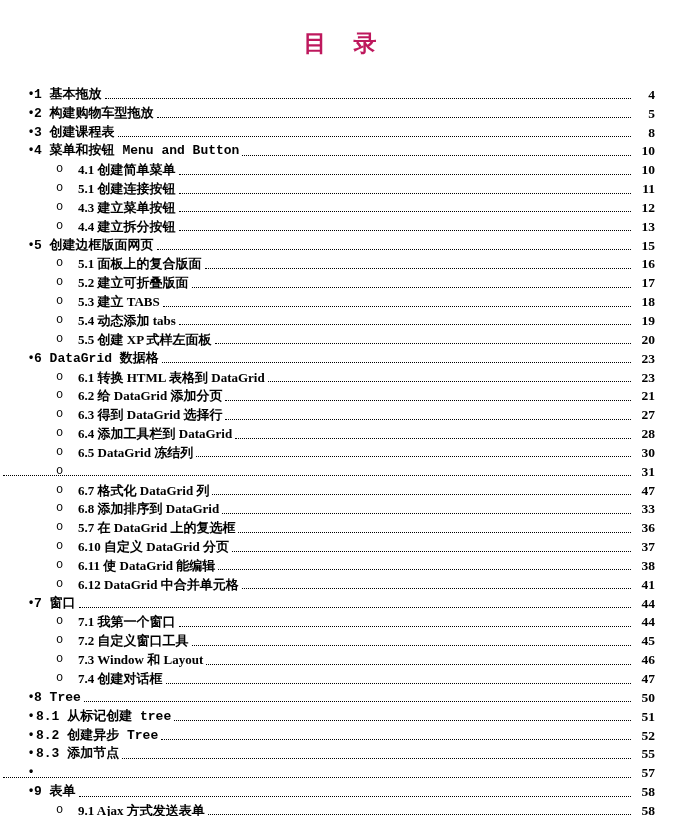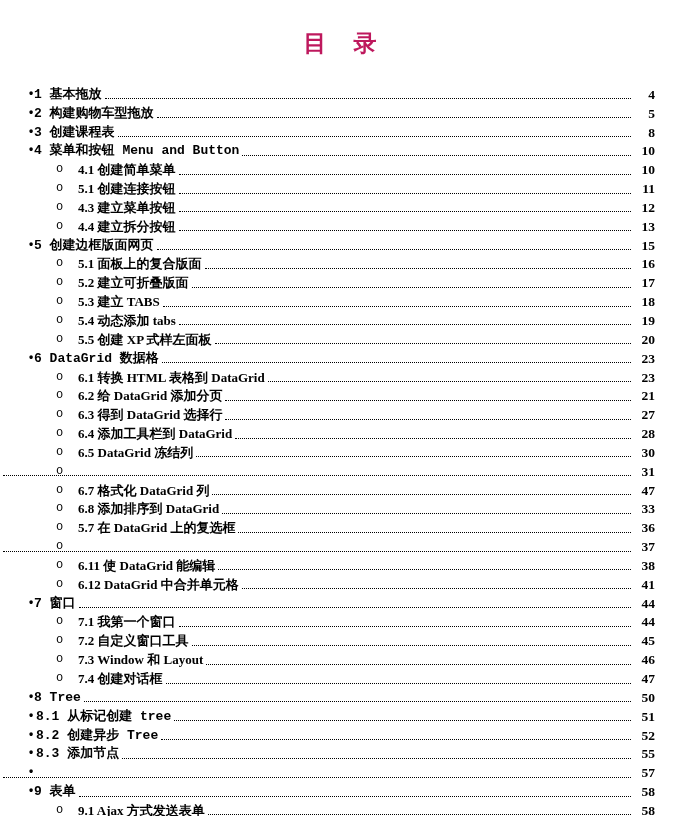--- a/index.html
+++ b/index.html
@@ -247,20 +247,21 @@
 
   <div class="toc-row level-2">
     <span class="bullet">o</span>
     <span class="label">5.7 在 DataGrid 上的复选框</span>
     <span class="dots"></span>
     <span class="page-num">36</span>
   </div>
 
   <div class="toc-row level-2">
     <span class="bullet">o</span>
+    <span class="label">6.10 自定义 DataGrid 分页</span>
     <span class="dots"></span>
     <span class="page-num">37</span>
   </div>
 
   <div class="toc-row level-2">
     <span class="bullet">o</span>
     <span class="label">6.11 使 DataGrid 能编辑</span>
     <span class="dots"></span>
     <span class="page-num">38</span>
   </div>

